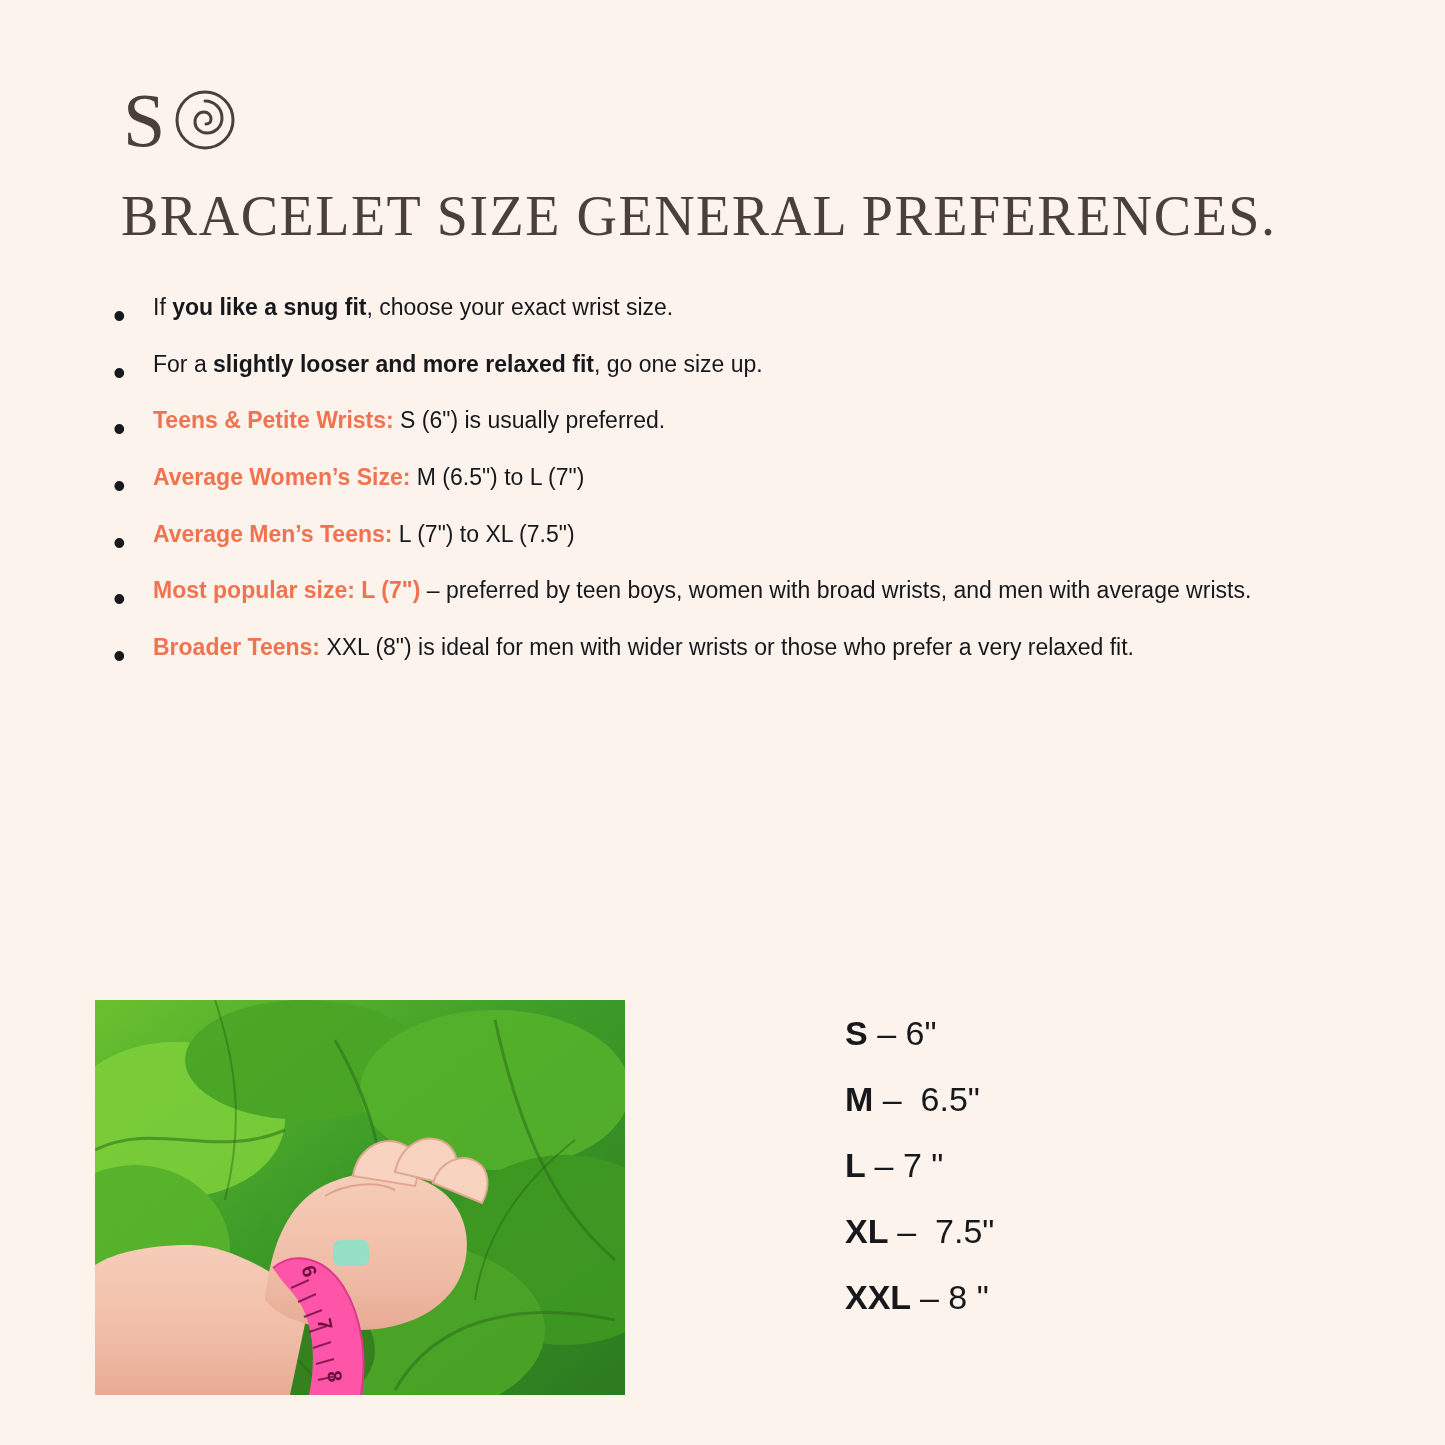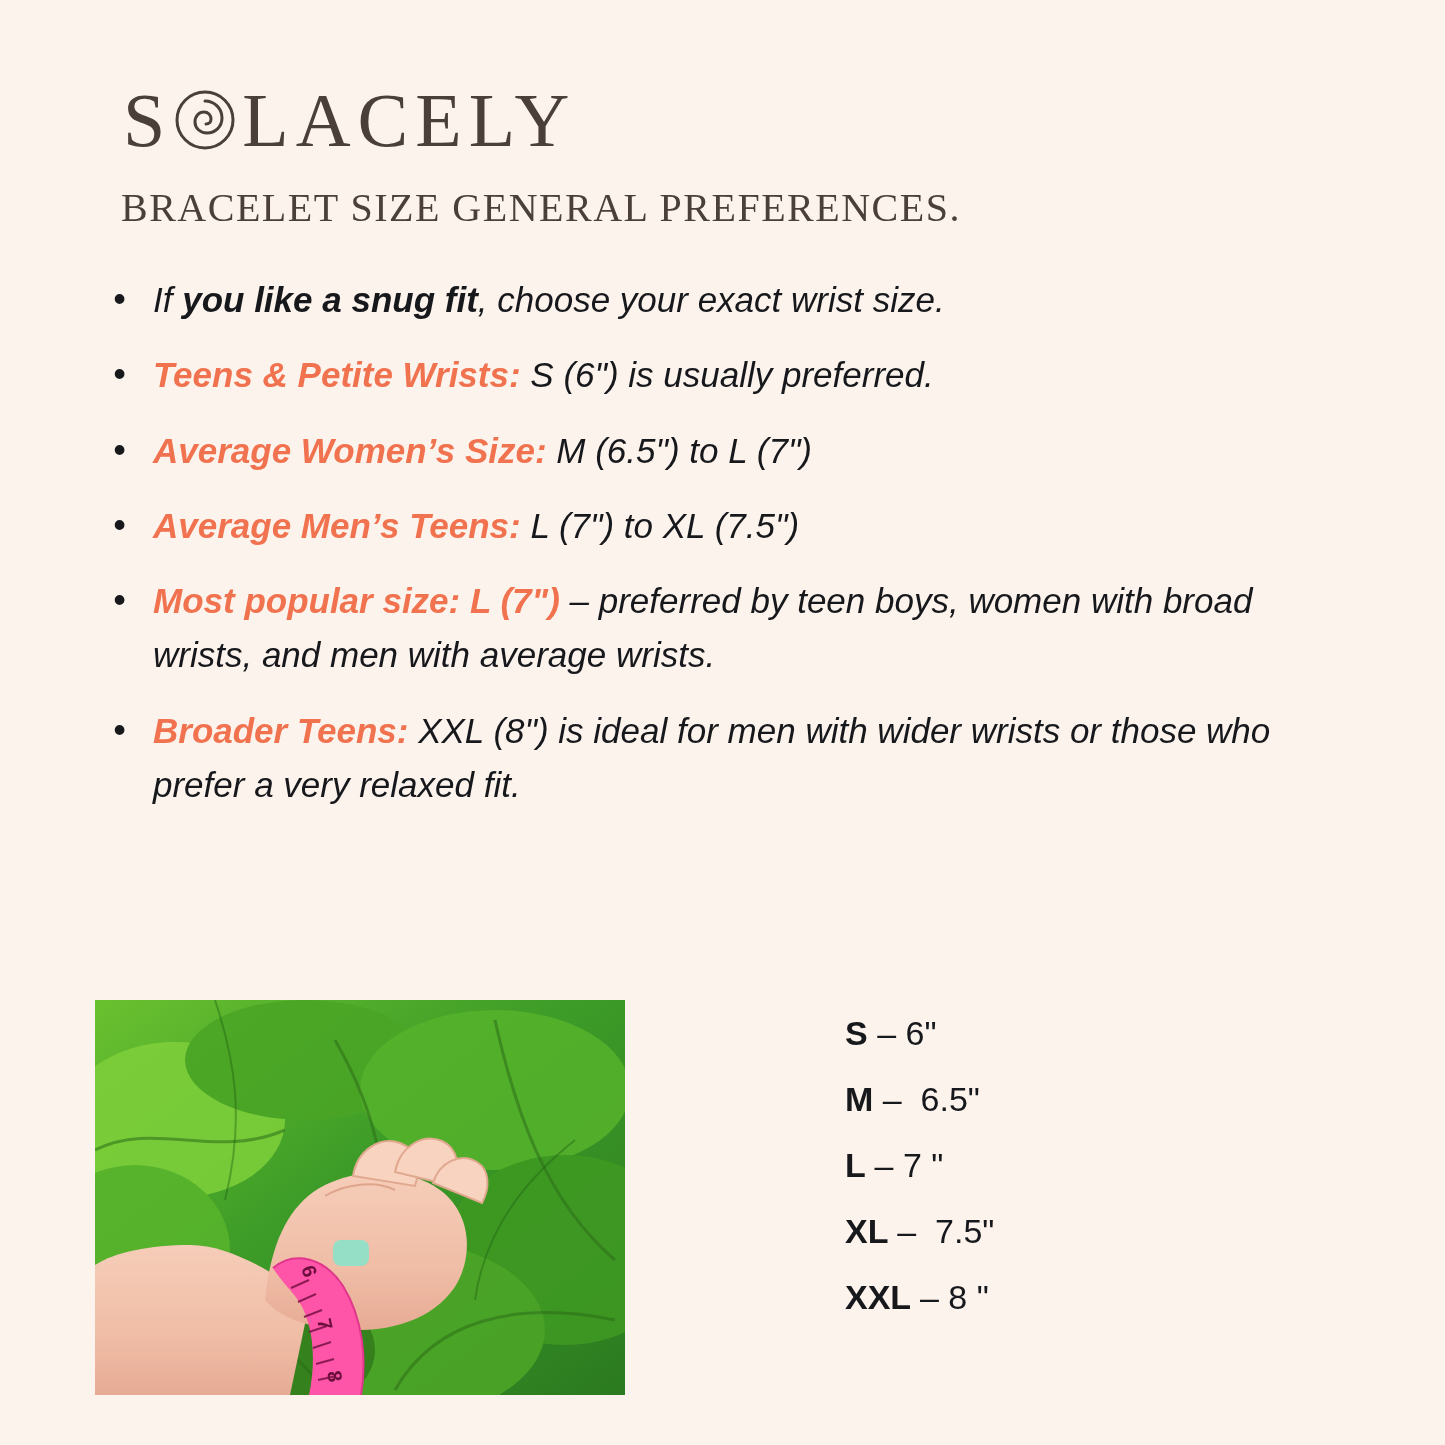--- a/index.html
+++ b/index.html
@@ -43,43 +43,42 @@
     width: 62px;
     height: 62px;
     margin: 0 6px 0 2px;
     vertical-align: middle;
   }
   .spiral-o svg { display: block; }
 
   
   .subtitle {
     font-family: "Liberation Serif", serif;
-    font-size: 40px;
+    font-size: 56px;
     letter-spacing: 1.5px;
     color: #4a4039;
     margin: 26px 0 0 26px;
     font-weight: 400;
     white-space: nowrap;
   }
 
   
   ul.bullets {
     list-style: none;
     margin: 42px 0 0 0;
     padding: 0 0 0 10px;
   }
   ul.bullets li {
     position: relative;
     padding-left: 48px;
-    font-size: 35px;
+    font-size: 23px;
     line-height: 1.55;
     color: #16181c;
     margin-bottom: 21px;
     max-width: 1270px;
-    font-style: italic;
   }
   ul.bullets li::before {
     content: "\2022";
     position: absolute;
     left: 8px;
     top: -2px;
     font-size: 36px;
     color: #16181c;
   }
   .b { font-weight: bold; }
@@ -123,27 +122,27 @@
 <div class="page">
 
   <div class="brand">
     <span class="seg">S</span>
     <span class="spiral-o">
       <svg viewBox="0 0 62 62" xmlns="http://www.w3.org/2000/svg">
         <circle cx="31" cy="31" r="28" fill="none" stroke="#4a4039" stroke-width="3"></circle>
         <path d="M31 12 C41 12 48 20 48 29 C48 38 41 44 33 44 C26 44 21 39 21 33 C21 27 25 23 30 23 C34 23 37 26 37 30 C37 33 35 35 32 35" fill="none" stroke="#4a4039" stroke-width="3" stroke-linecap="round"></path>
       </svg>
     </span>
-    <span class="seg">LACELY</span>
   </div>
 
   <div class="subtitle">BRACELET SIZE GENERAL PREFERENCES.</div>
 
   <ul class="bullets">
     <li id="li-0"><span>If </span><span class="b">you like a snug fit</span><span>, choose your exact wrist size.</span></li>
+    <li id="li-1"><span>For a </span><span class="b">slightly looser and more relaxed fit</span><span>, go one size up.</span></li>
     <li id="li-2"><span class="accent">Teens &amp; Petite Wrists:</span><span> S (6") is usually preferred.</span></li>
     <li id="li-3"><span class="accent">Average Women’s Size:</span><span> M (6.5") to L (7")</span></li>
     <li id="li-4"><span class="accent">Average Men’s Teens:</span><span> L (7") to XL (7.5")</span></li>
     <li id="li-5"><span class="accent">Most popular size: L (7")</span><span> – preferred by teen boys, women with broad wrists, and men with average wrists.</span></li>
     <li id="li-6"><span class="accent">Broader Teens:</span><span> XXL (8") is ideal for men with wider wrists or those who prefer a very relaxed fit.</span></li>
   </ul>
 
   <div class="bottom">
 
     <div class="photo">

